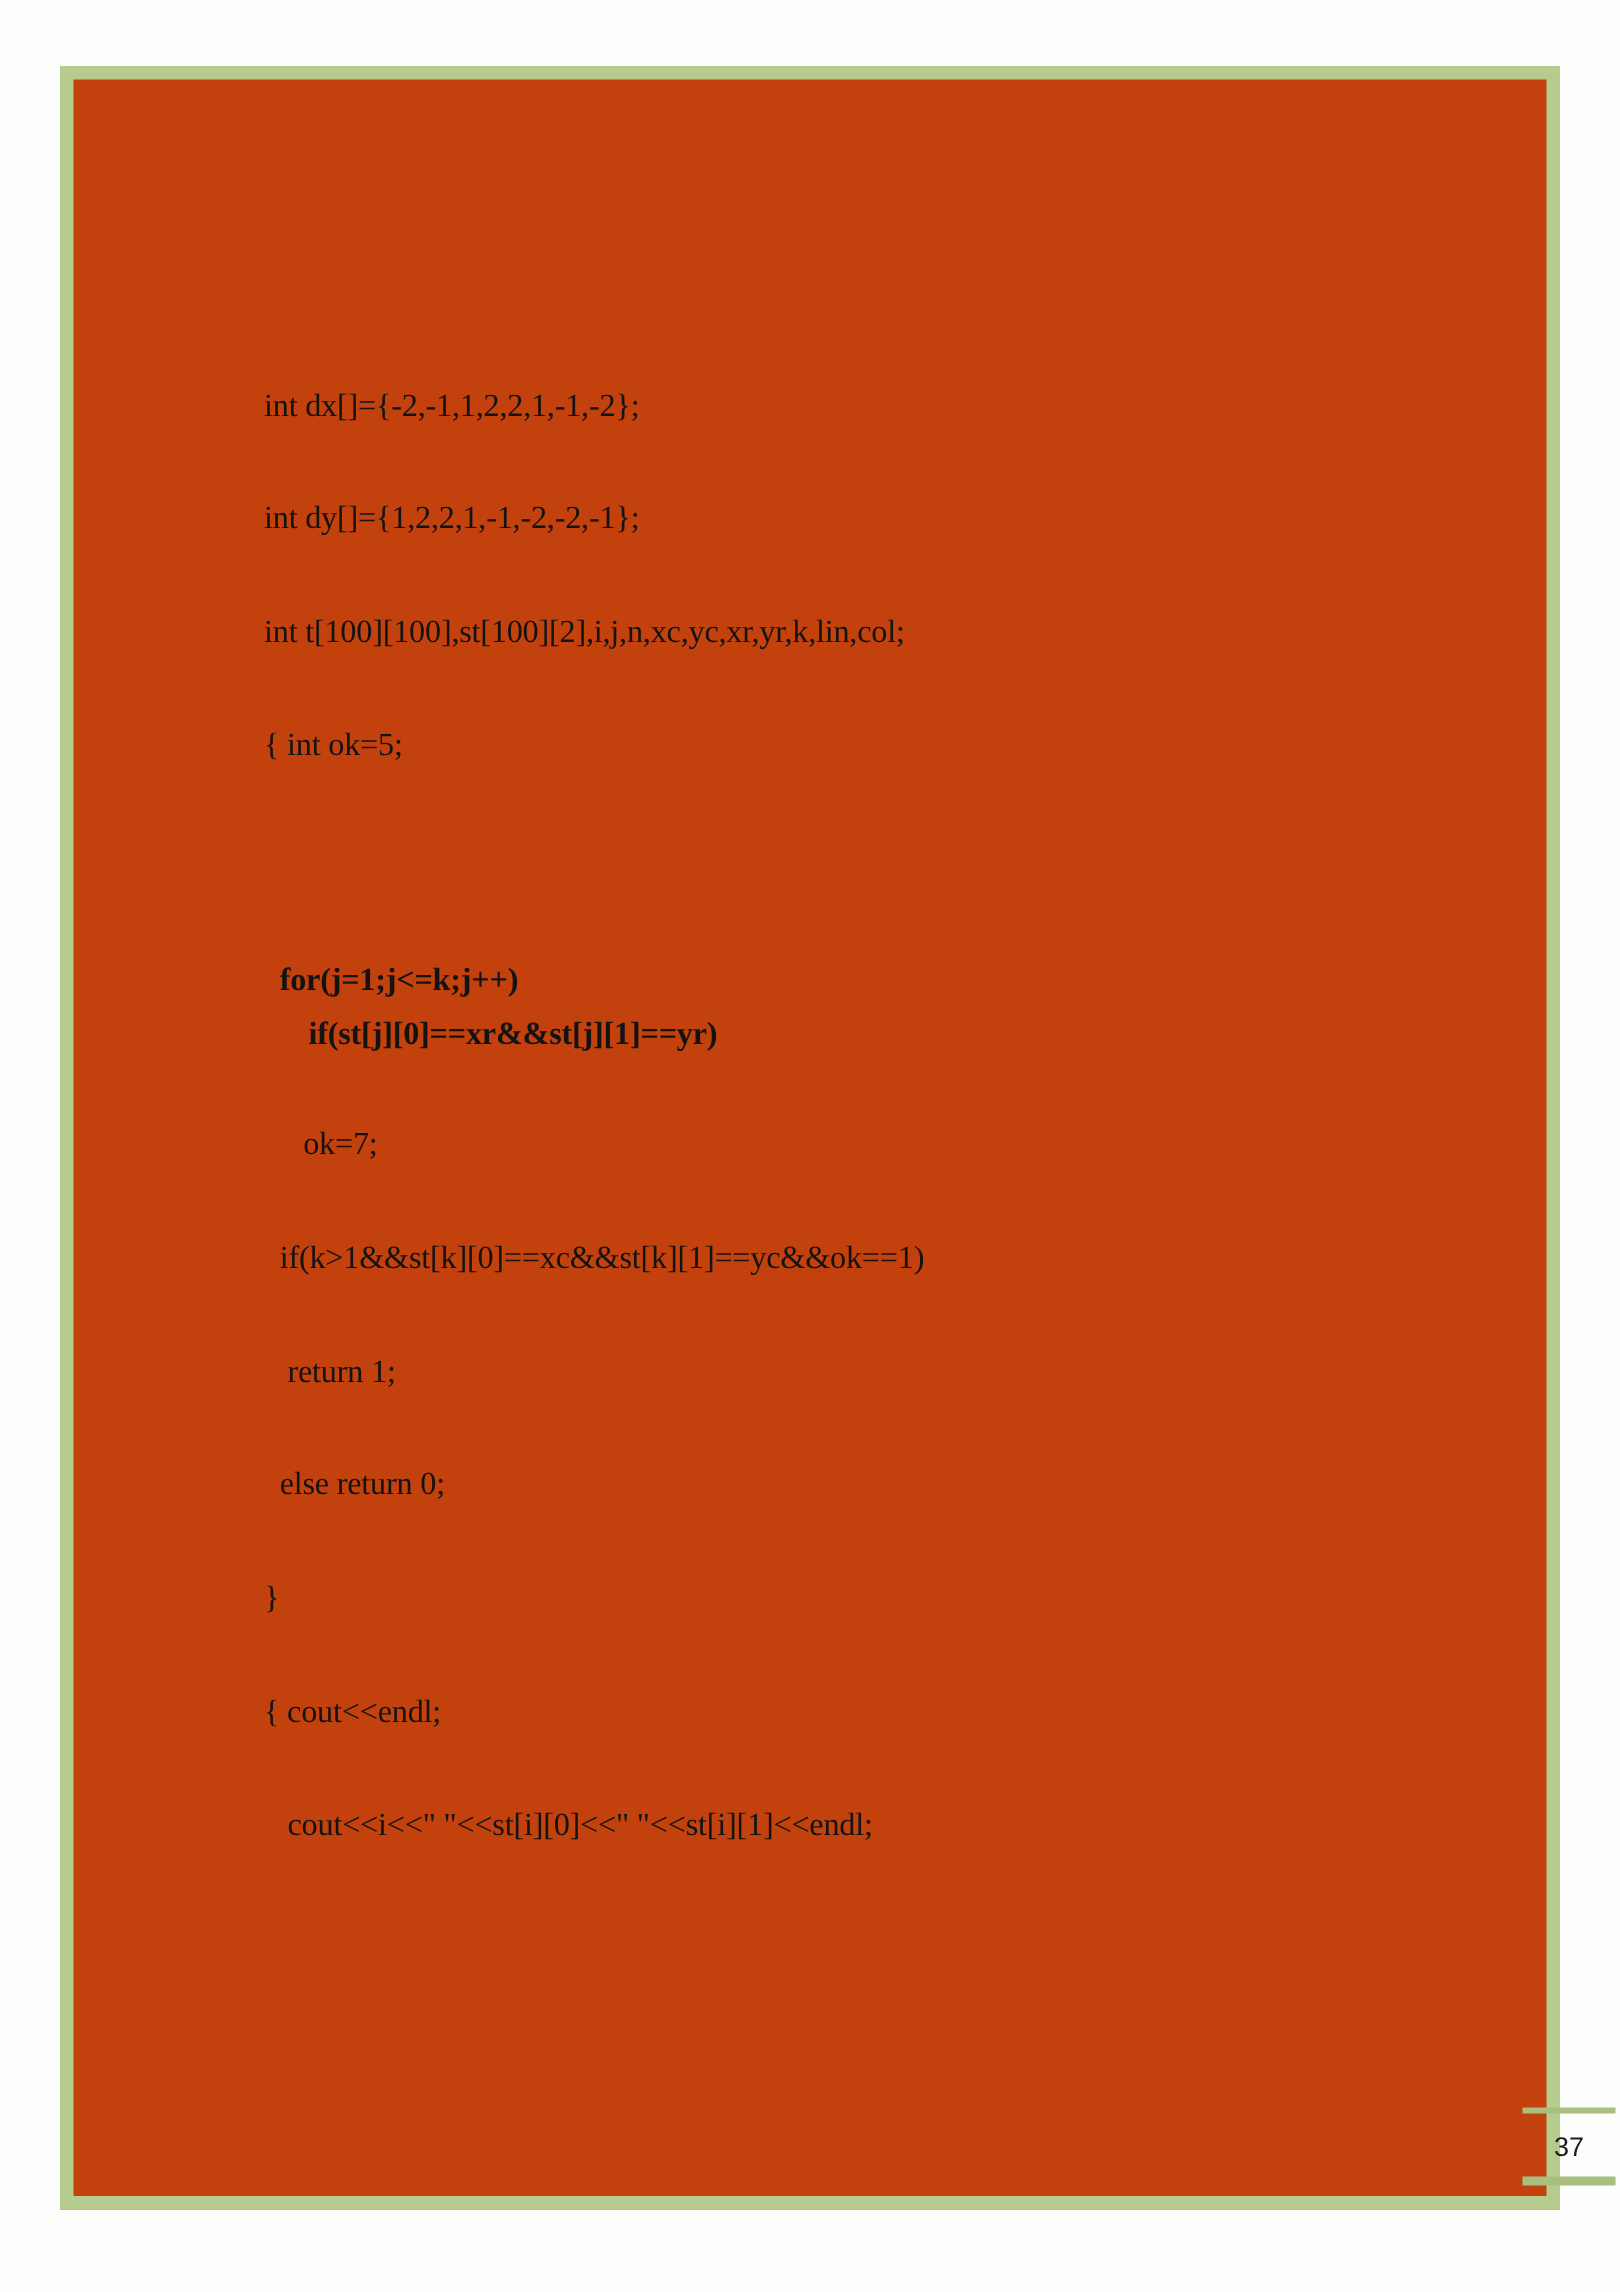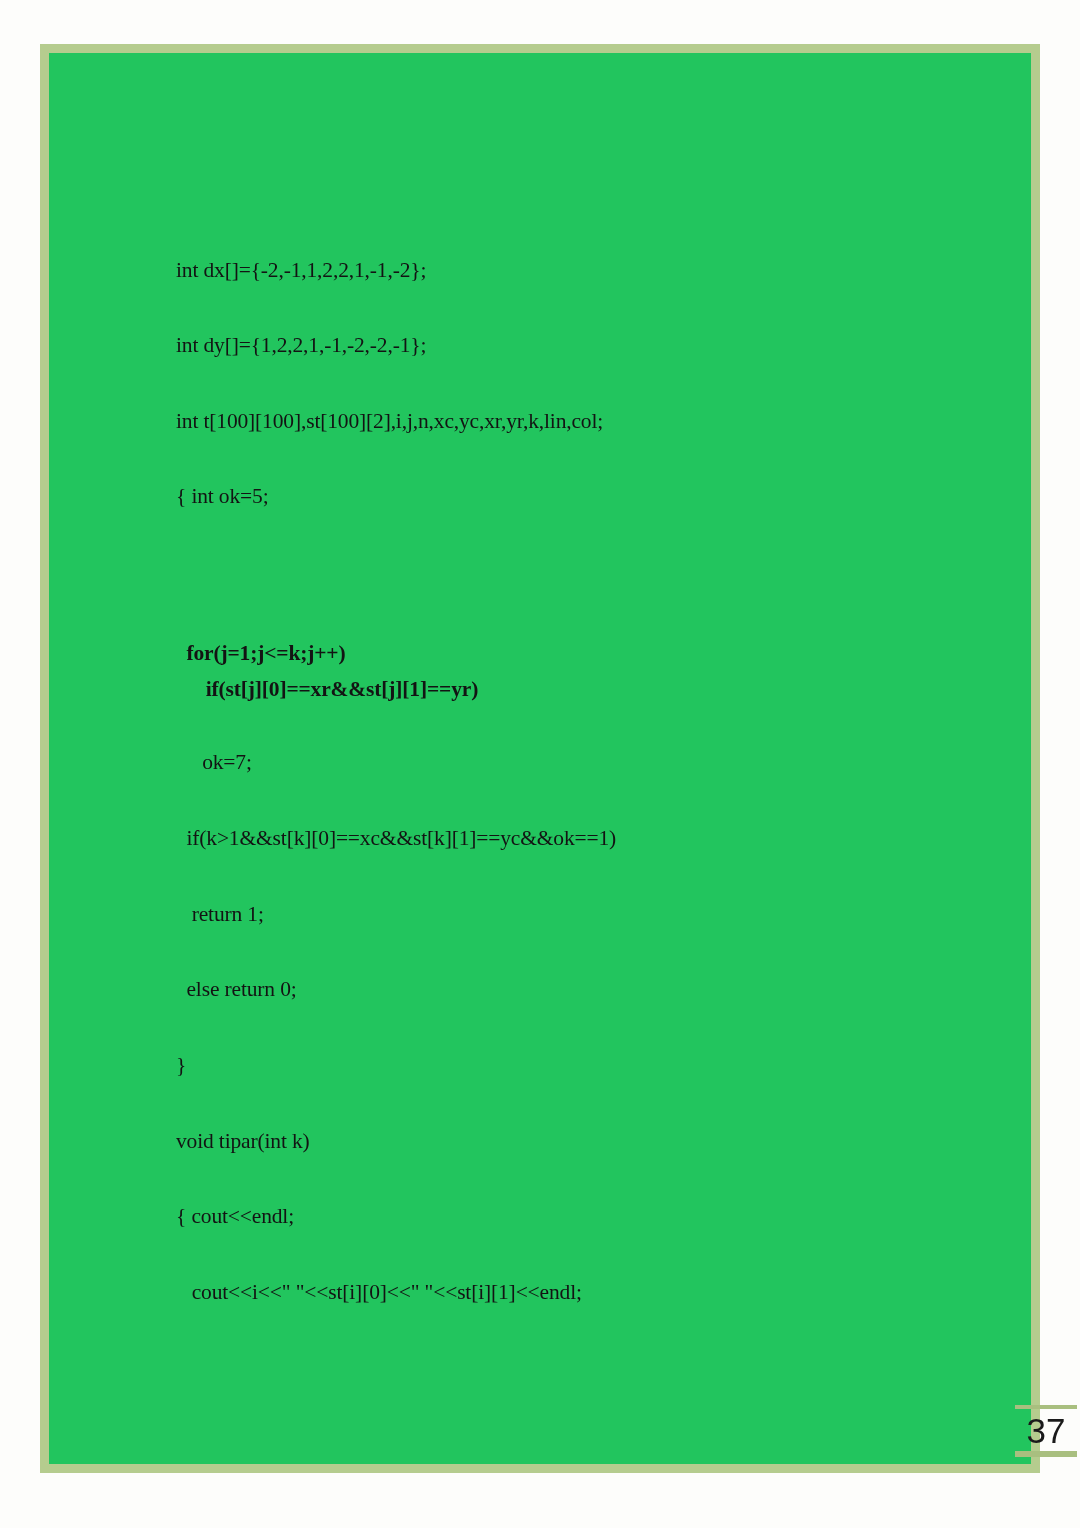--- a/index.html
+++ b/index.html
@@ -25,21 +25,21 @@
   }
 
   .page-frame {
     position: absolute;
     left: 40px;
     top: 44px;
     width: 1000px;
     height: 1429px;
     border: 9px solid #b5cc8e;
     box-sizing: border-box;
-    background: #22c55e;
+    background: #c2410c;
   }
 
   .code-block {
     position: absolute;
     left: 127px;
     top: 129px;
     width: 830px;
     font-size: 21.5px;
     line-height: 25.2px;
     color: #131313;
@@ -93,21 +93,21 @@
     background: #a9bf7f;
     margin-bottom: 6px;
   }
   .page-number-box .rule-bottom {
     height: 6px;
     background: #a9bf7f;
     margin-top: 4px;
   }
   .page-number-box .pnum {
     font-family: "Liberation Sans", "DejaVu Sans", sans-serif;
-    font-size: 35px;
+    font-size: 18px;
     color: #1a1a1a;
     line-height: 32px;
   }
 </style>
 </head>
 <body>
 
 <div class="page-sheet">
   <div class="page-frame">
 
@@ -122,21 +122,20 @@
       <div class="overlap-wrap shift-b">
         <div class="over-a">  for(j=1;j&lt;=k;j++)</div>
         <div class="over-b">   if(st[j][0]==xr&amp;&amp;st[j][1]==yr)</div>
       </div>
 
       <div class="code-line">     ok=7;</div>
       <div class="code-line">  if(k&gt;1&amp;&amp;st[k][0]==xc&amp;&amp;st[k][1]==yc&amp;&amp;ok==1)</div>
       <div class="code-line">   return 1;</div>
       <div class="code-line">  else return 0;</div>
       <div class="code-line">}</div>
-      <div class="code-line">void tipar(int k)</div>
       <div class="code-line">{ cout&lt;&lt;endl;</div>
       <div class="code-line">   cout&lt;&lt;i&lt;&lt;" "&lt;&lt;st[i][0]&lt;&lt;" "&lt;&lt;st[i][1]&lt;&lt;endl;</div>
       <div class="code-line gap"></div>
 
       
 
       
       
       
       

